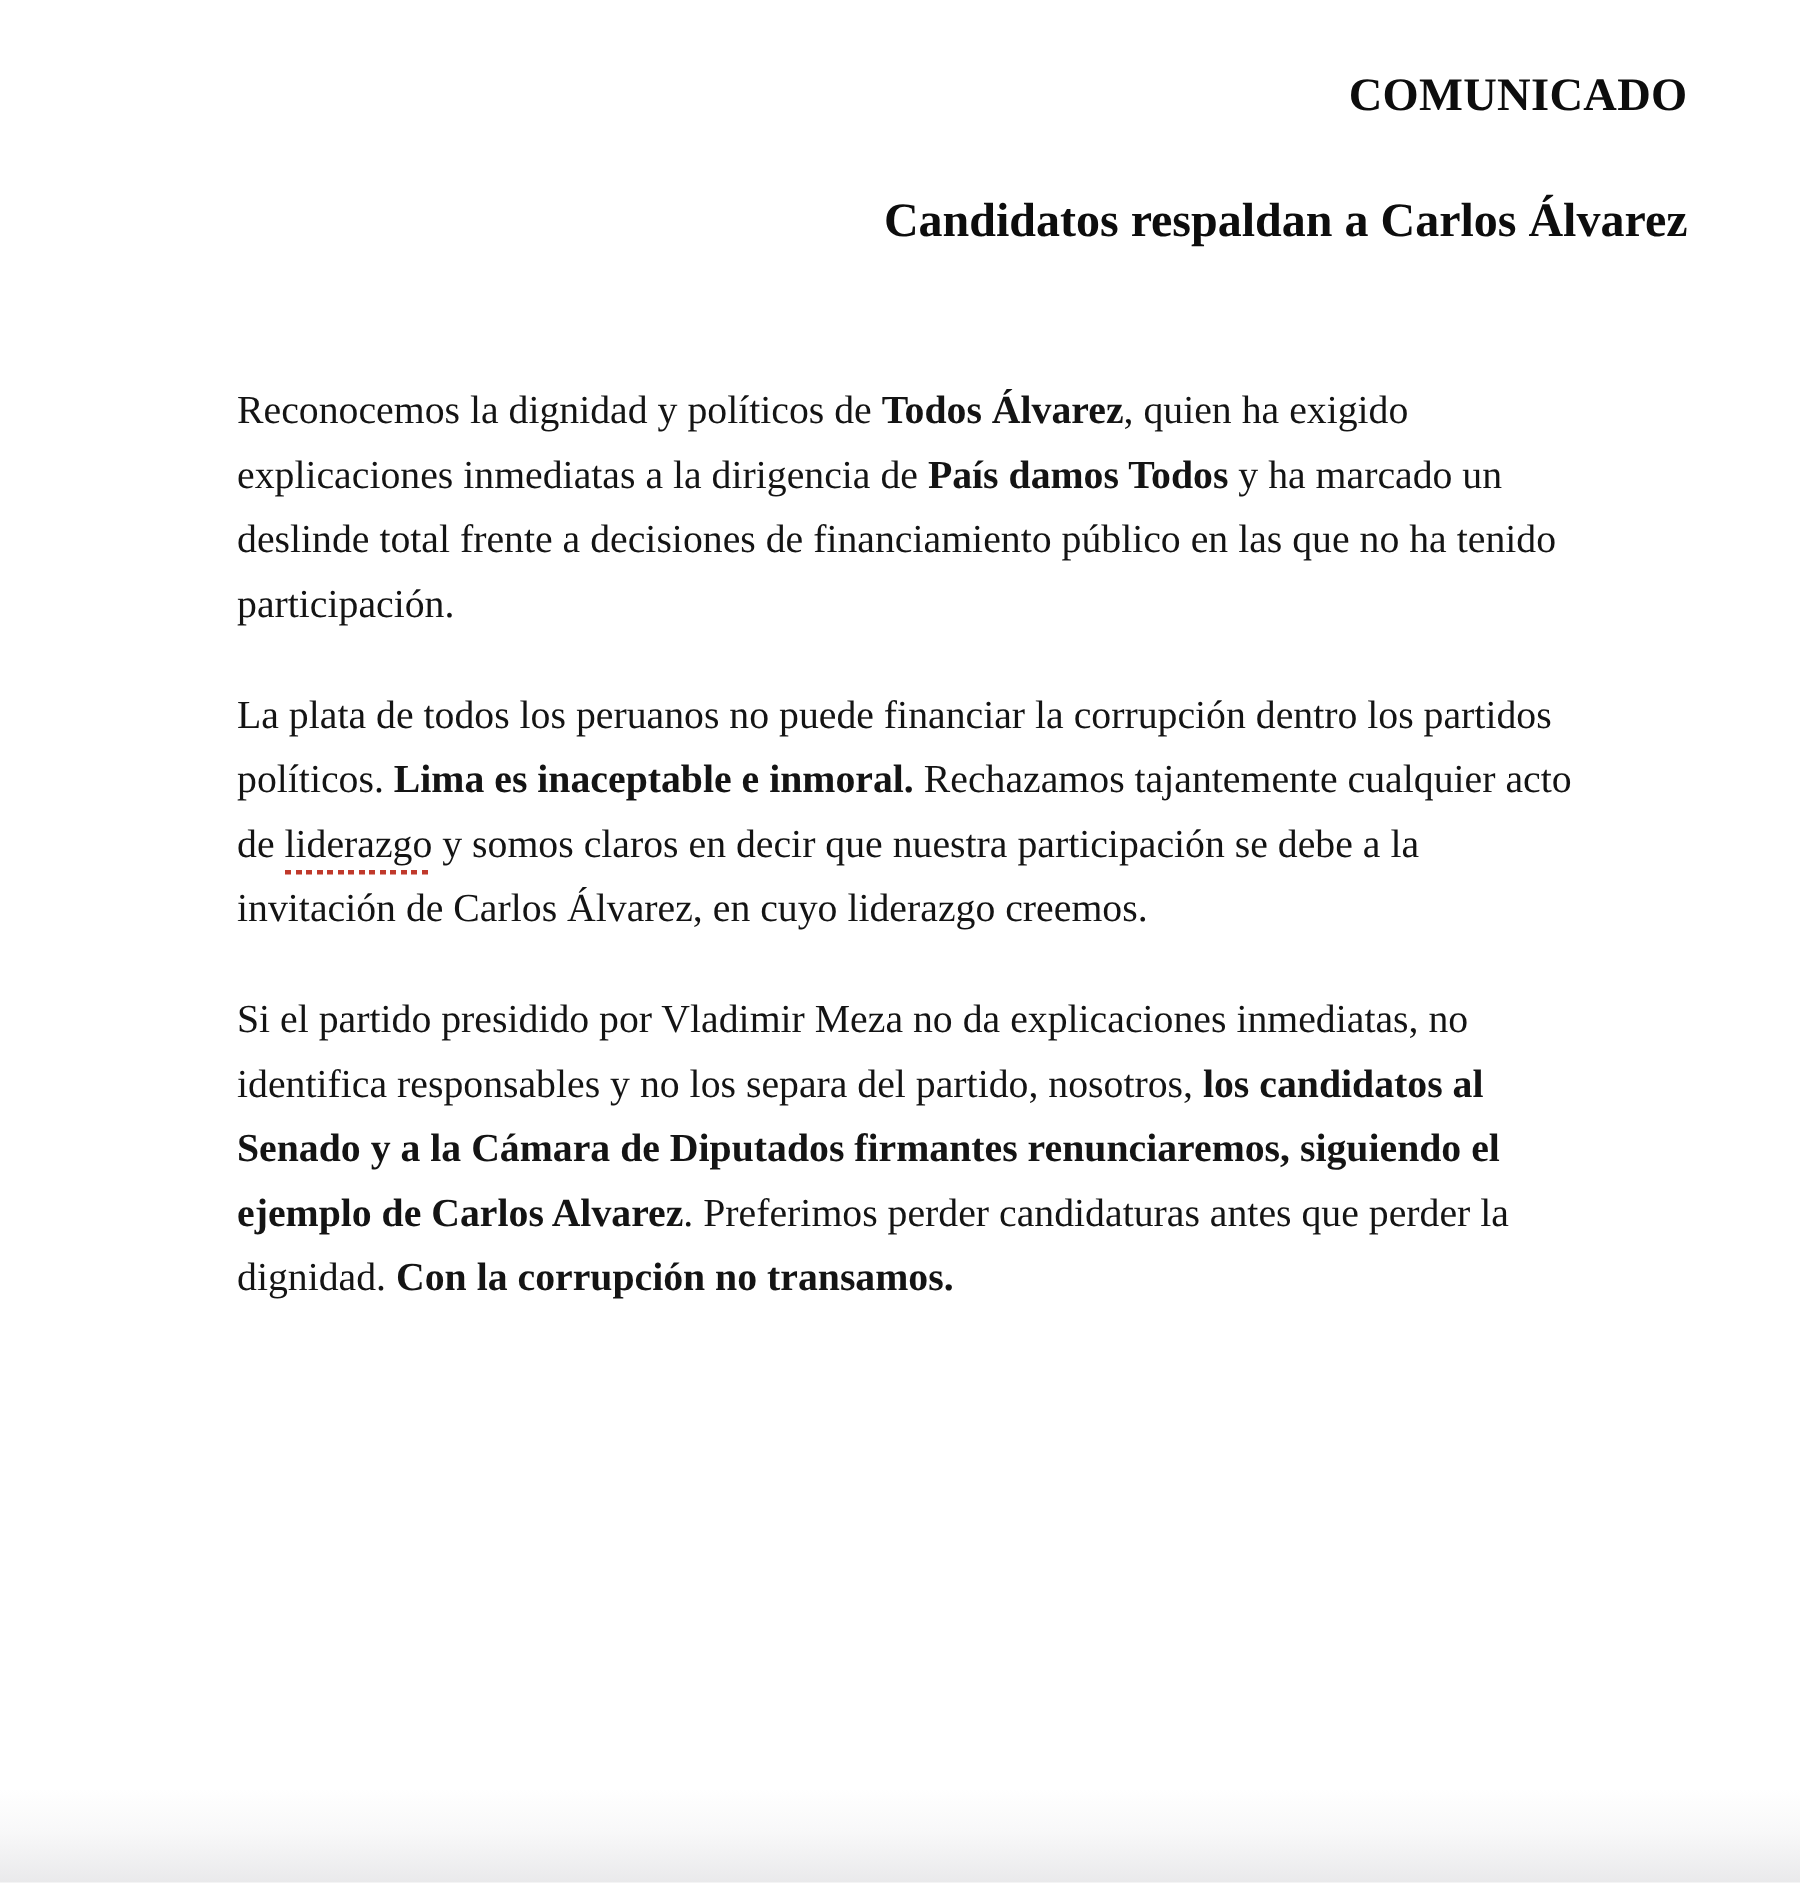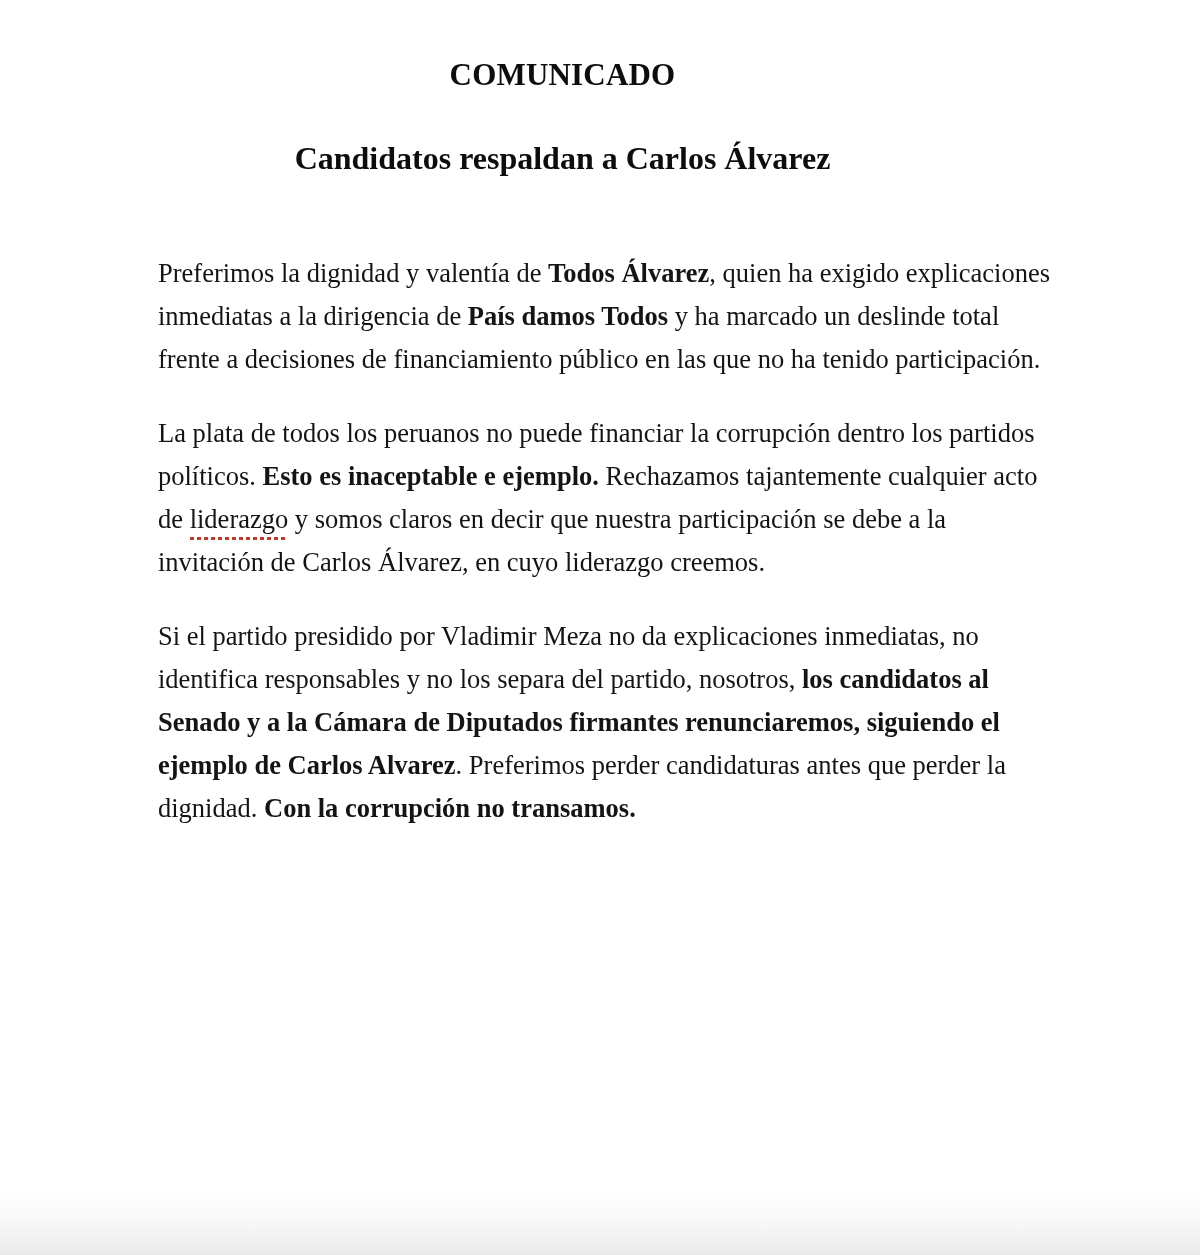--- a/index.html
+++ b/index.html
@@ -36,24 +36,24 @@
 
   .page {
     position: absolute;
     inset: 0;
     z-index: 2;
   }
 
   
   .heading-block {
     position: absolute;
-    top: 58px;
+    top: 46px;
     left: 0;
     width: 1125px;   
-    text-align: center;
+    text-align: right;
   }
 
   .doc-title {
     font-family: "Liberation Serif", "DejaVu Serif", serif;
     font-weight: bold;
     font-size: 31px;
     letter-spacing: 0.2px;
     line-height: 1.1;
     margin: 0;
     color: #0d0d0d;
@@ -131,23 +131,23 @@
 <div class="page">
 
   <div class="heading-block">
     <h1 class="doc-title">COMUNICADO</h1>
     <h2 class="doc-subtitle">Candidatos respaldan a Carlos Álvarez</h2>
   </div>
 
   <div class="body-block">
 
 
-    <p class="para"><span>Preferimos la dignidad y valentía de </span><b>Todos Álvarez</b><span>, quien ha exigido explicaciones inmediatas a la dirigencia de </span><b>País damos Todos</b><span> y ha marcado un deslinde total frente a decisiones de financiamiento público en las que no ha tenido participación.</span></p>
+    <p class="para"><span>Reconocemos la dignidad y políticos de </span><b>Todos Álvarez</b><span>, quien ha exigido explicaciones inmediatas a la dirigencia de </span><b>País damos Todos</b><span> y ha marcado un deslinde total frente a decisiones de financiamiento público en las que no ha tenido participación.</span></p>
 
-    <p class="para"><span>La plata de todos los peruanos no puede financiar la corrupción dentro los partidos políticos. </span><b>Esto es inaceptable e ejemplo.</b><span> Rechazamos tajantemente cualquier acto de </span><span class="misspelled">liderazgo</span><span> y somos claros en decir que nuestra participación se debe a la invitación de Carlos Álvarez, en cuyo liderazgo creemos.</span></p>
+    <p class="para"><span>La plata de todos los peruanos no puede financiar la corrupción dentro los partidos políticos. </span><b>Lima es inaceptable e inmoral.</b><span> Rechazamos tajantemente cualquier acto de </span><span class="misspelled">liderazgo</span><span> y somos claros en decir que nuestra participación se debe a la invitación de Carlos Álvarez, en cuyo liderazgo creemos.</span></p>
 
     <p class="para"><span>Si el partido presidido por Vladimir Meza no da explicaciones inmediatas, no identifica responsables y no los separa del partido, nosotros, </span><b>los candidatos al Senado y a la Cámara de Diputados firmantes renunciaremos, siguiendo el ejemplo de Carlos Alvarez</b><span>. Preferimos perder candidaturas antes que perder la dignidad. </span><b>Con la corrupción no transamos.</b></p>
 
   </div>
 
 
 </div>
 
 <div class="bottom-fade"></div>
 

